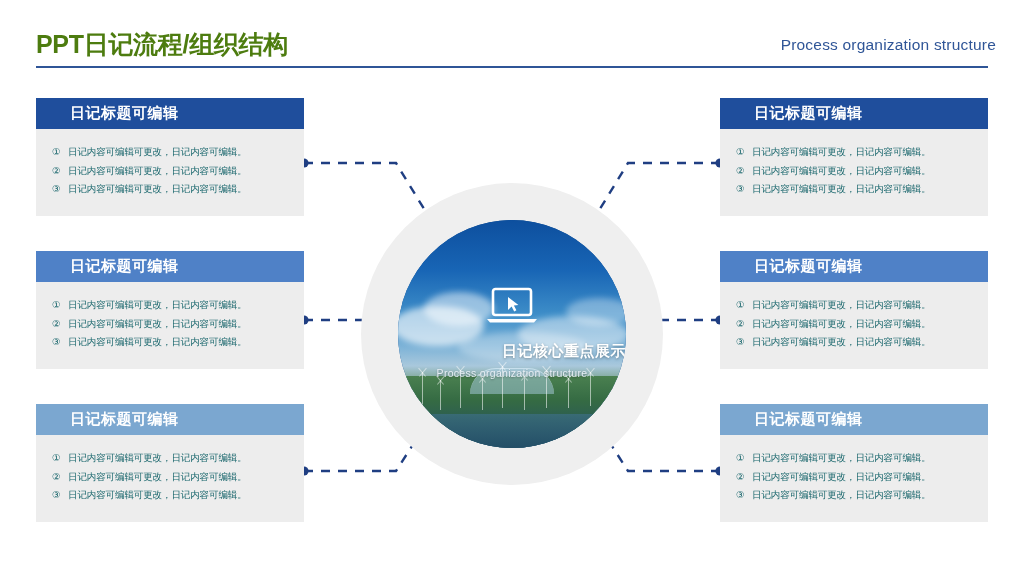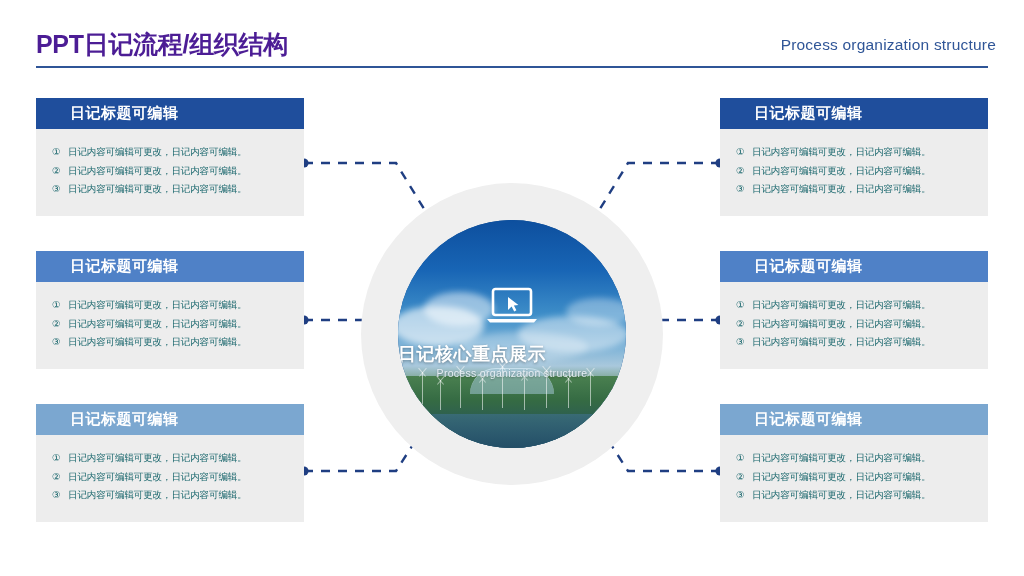--- a/index.html
+++ b/index.html
@@ -19,21 +19,21 @@
   #header {
     position: absolute;
     left: 0; top: 0;
     width: 1024px; height: 78px;
   }
   #page-title {
     position: absolute;
     left: 36px; top: 28px;
     font-size: 25px;
     font-weight: bold;
-    color: #4c1d95;
+    color: #4d7c0f;
     letter-spacing: -0.3px;
     white-space: nowrap;
   }
   #subtitle-en {
     position: absolute;
     right: 28px; top: 36px;
     font-size: 15.5px;
     color: #2F5597;
     letter-spacing: 0.2px;
     white-space: nowrap;
@@ -185,23 +185,23 @@
   #laptop-icon {
     position: absolute;
     left: 50%; top: 66px;
     transform: translateX(-50%);
     width: 54px; height: 40px;
   }
   #center-title {
     position: absolute;
     left: 0; top: 122px;
     width: 228px;
-    text-align: left;
+    text-align: right;
     color: #ffffff;
-    font-size: 18px;
+    font-size: 15px;
     font-weight: bold;
     letter-spacing: 0.5px;
     text-shadow: 0 1px 3px rgba(0,0,0,.35);
   }
   #center-sub {
     position: absolute;
     left: 0; top: 147px;
     width: 228px;
     text-align: center;
     color: #E6EEF5;

